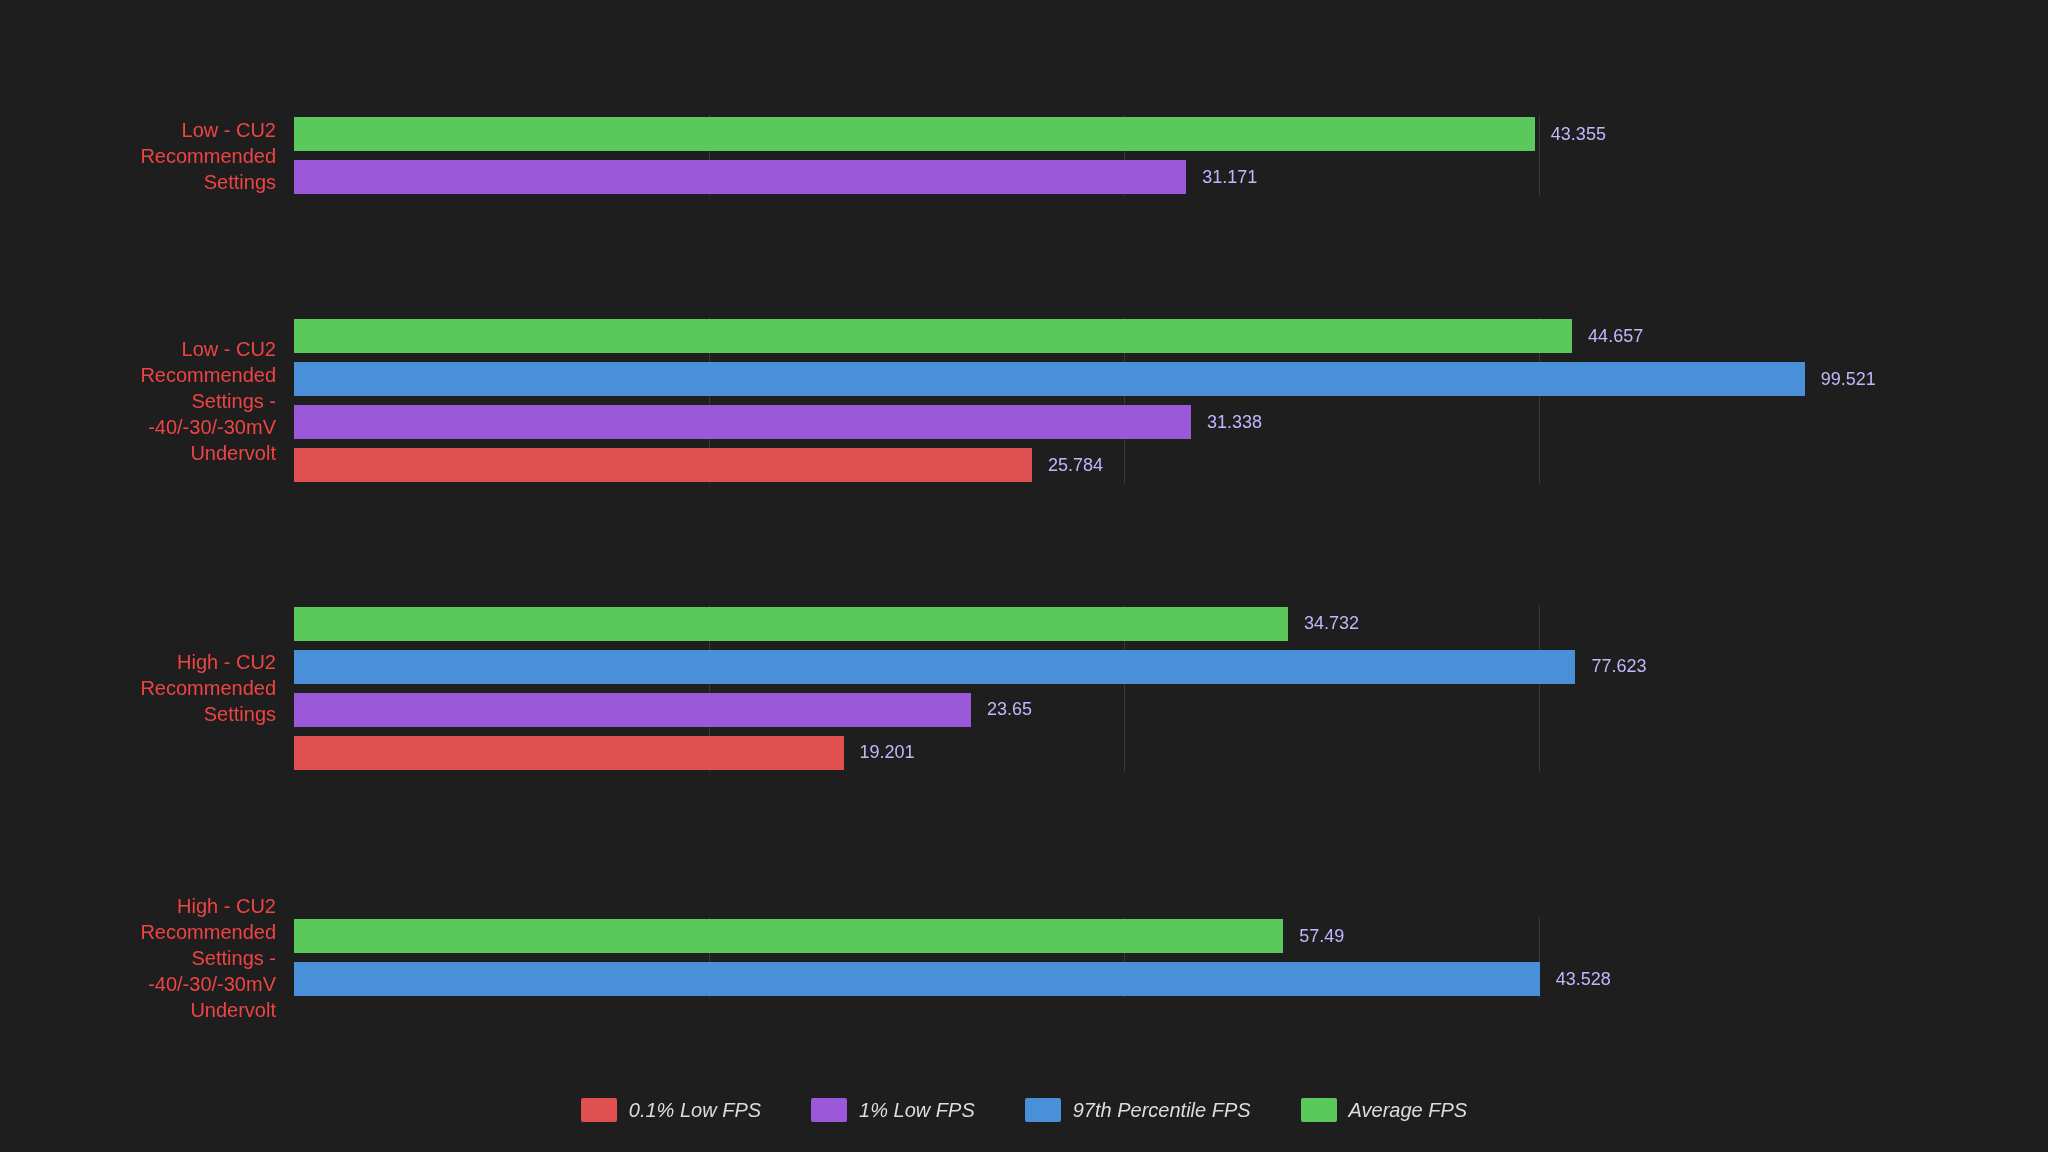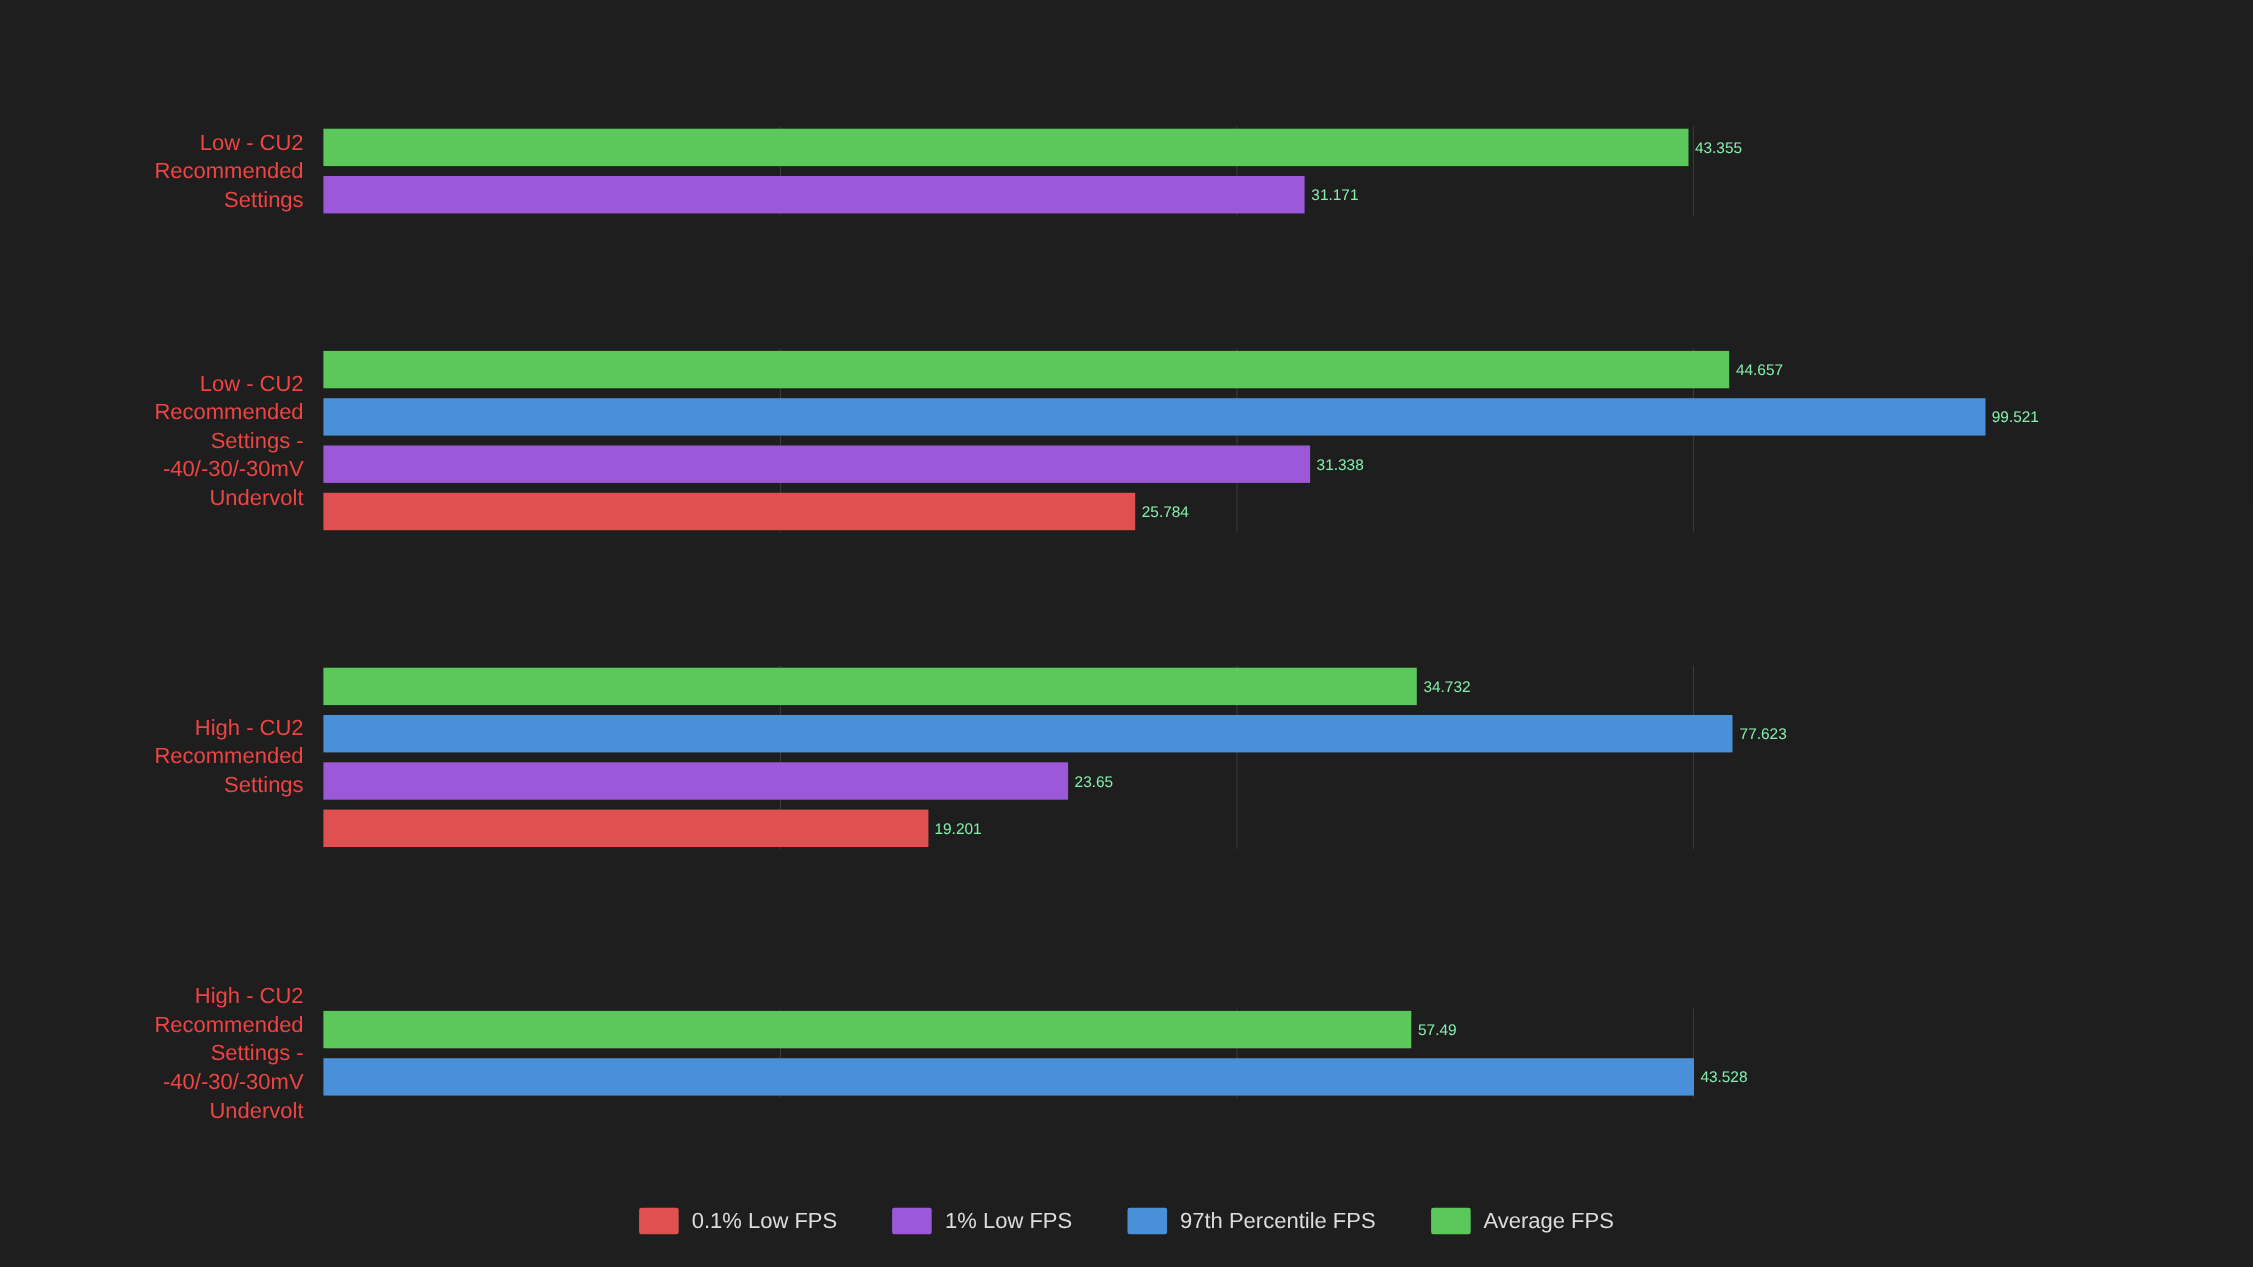--- a/index.html
+++ b/index.html
@@ -50,23 +50,23 @@
       height: 38px;
     }
     .bar {
       height: 34px;
       display: flex;
       align-items: center;
       justify-content: flex-end;
       position: relative;
     }
     .bar-label {
-      font-size: 14px;
-      color: #86efac;
-      margin-left: 6px;
+      font-size: 18px;
+      color: #c4b5fd;
+      margin-left: 16px;
       white-space: nowrap;
     }
     .bar-green { background-color: #5bc85b; }
     .bar-blue  { background-color: #4a90d9; }
     .bar-purple{ background-color: #9b59d9; }
     .bar-red   { background-color: #e05050; }
 
     
     .bars-wrapper {
       position: relative;
@@ -87,20 +87,21 @@
       background: rgba(255,255,255,0.12);
     }
 
     .legend {
       display: flex;
       flex-direction: row;
       gap: 50px;
       align-items: center;
       margin-top: 10px;
       margin-bottom: 30px;
+      font-style: italic;
     }
     .legend-item {
       display: flex;
       align-items: center;
       gap: 12px;
       font-size: 20px;
       color: #dddddd;
     }
     .legend-swatch {
       width: 36px;

